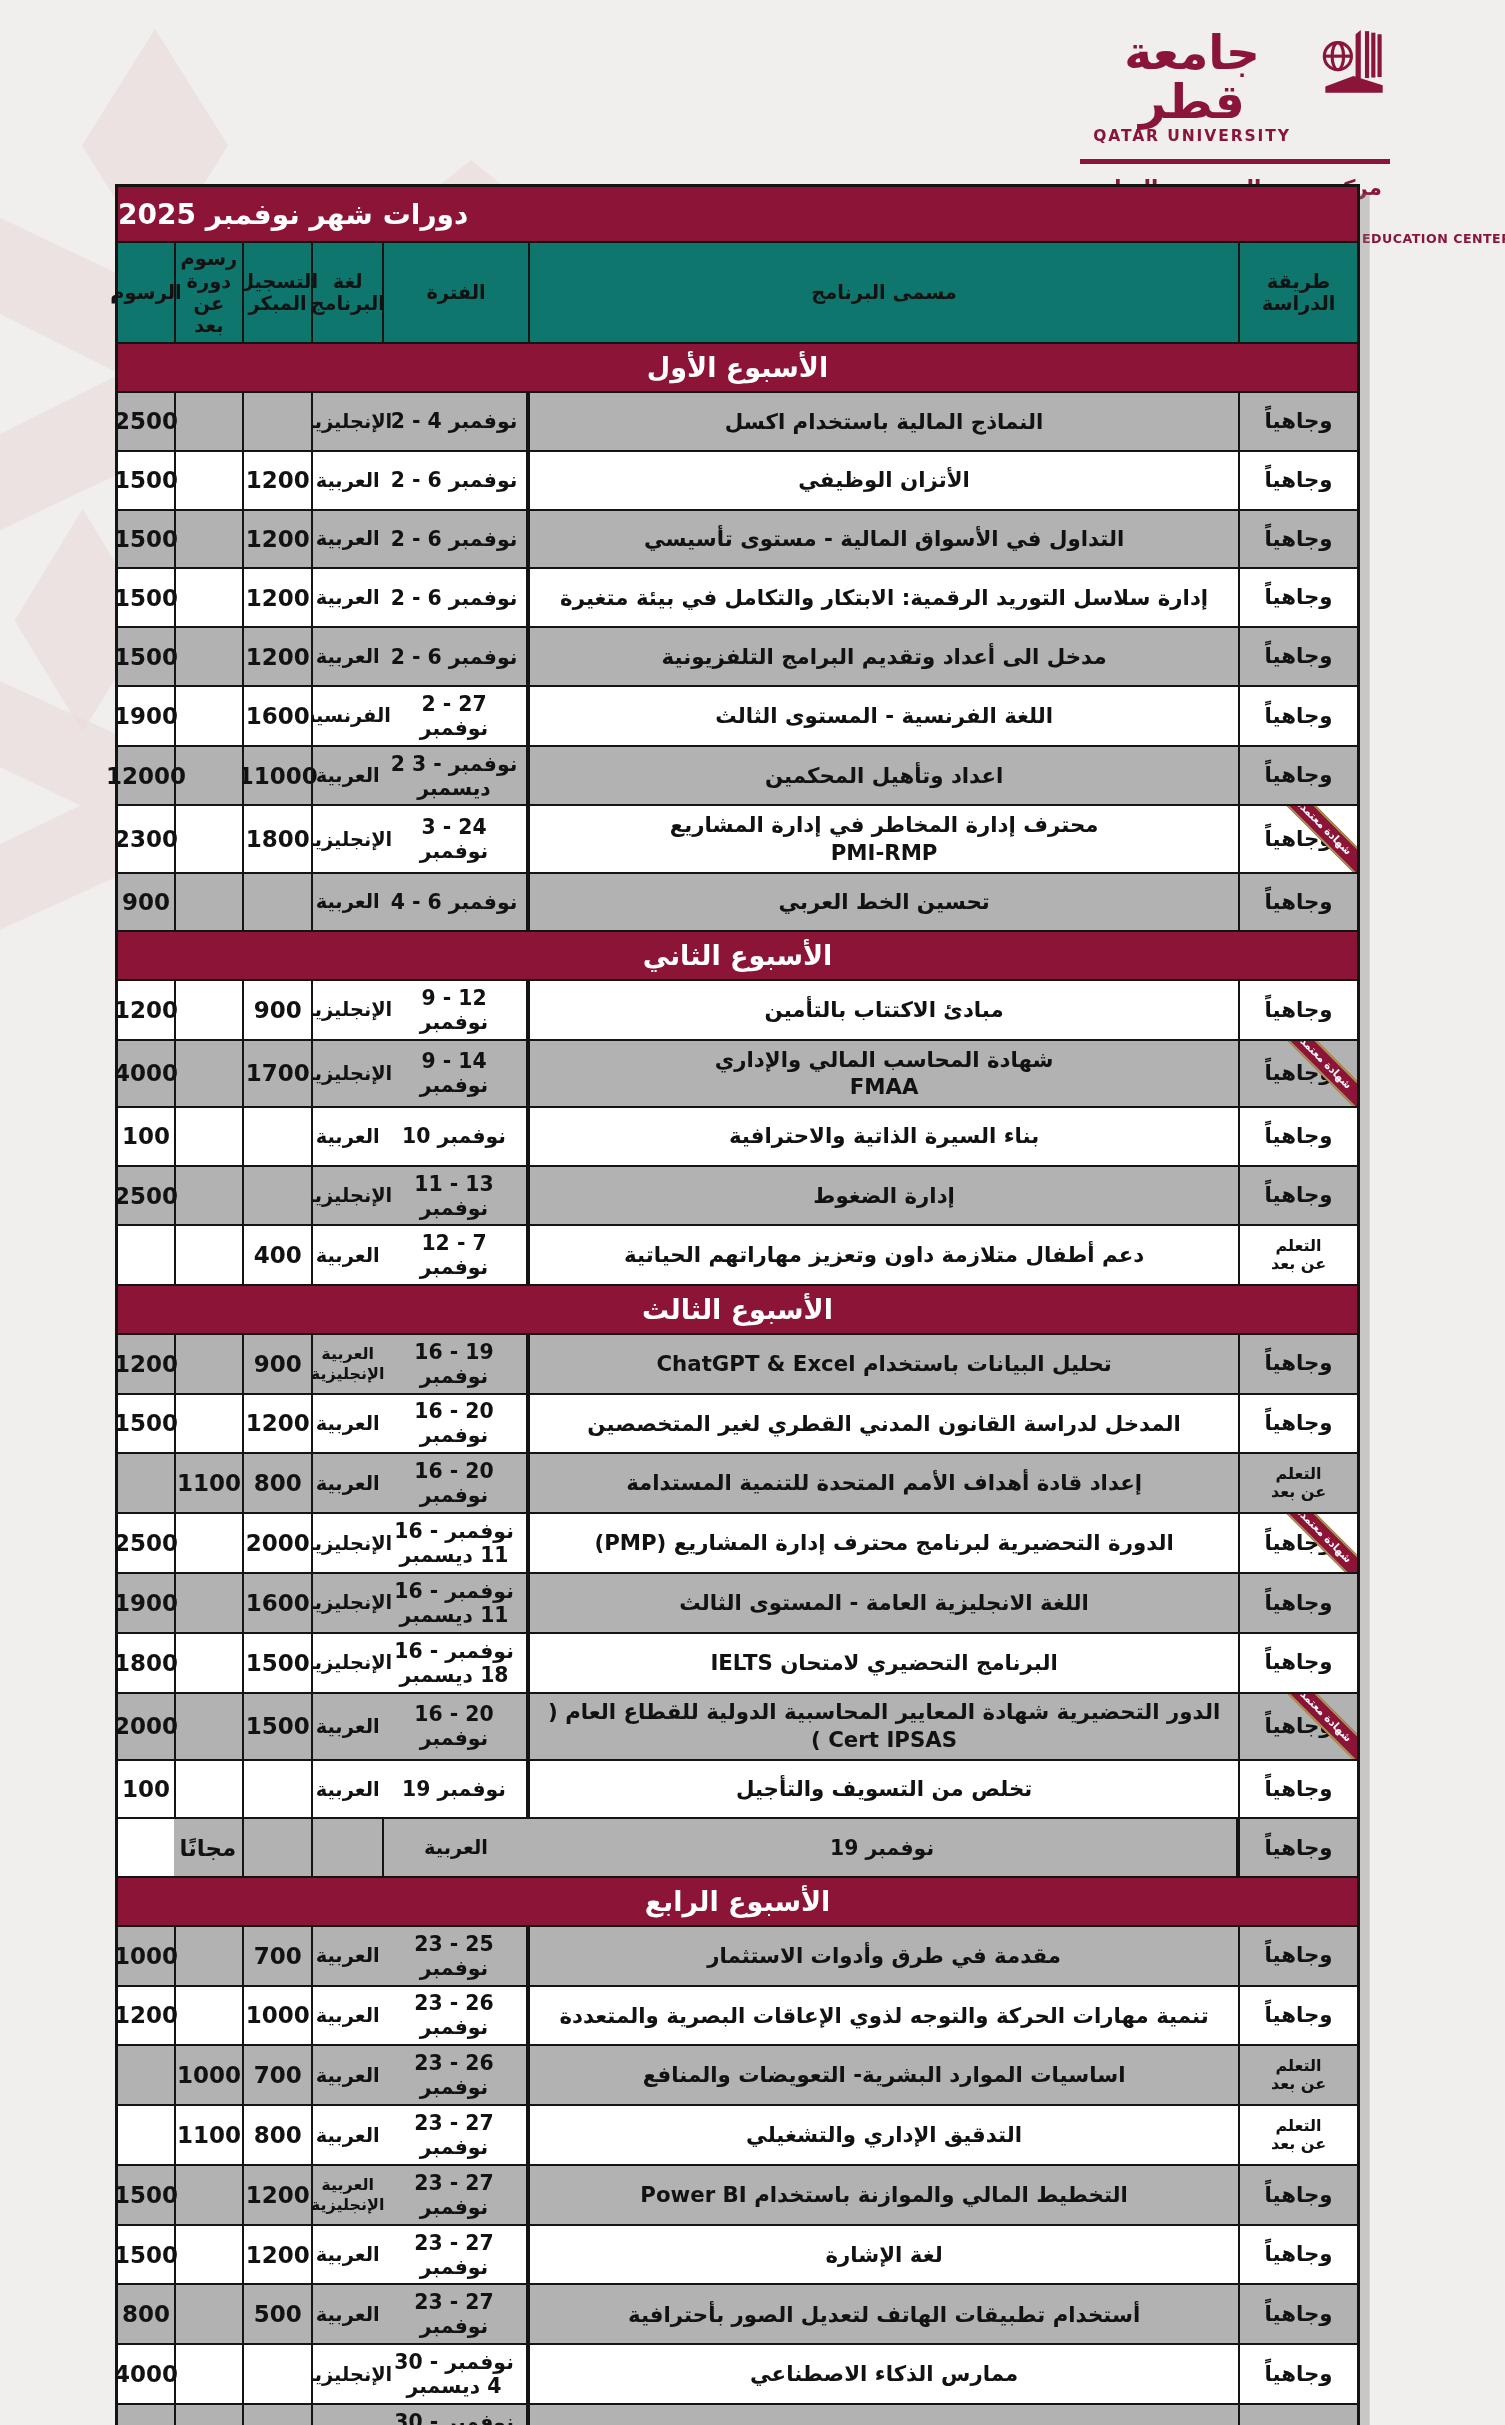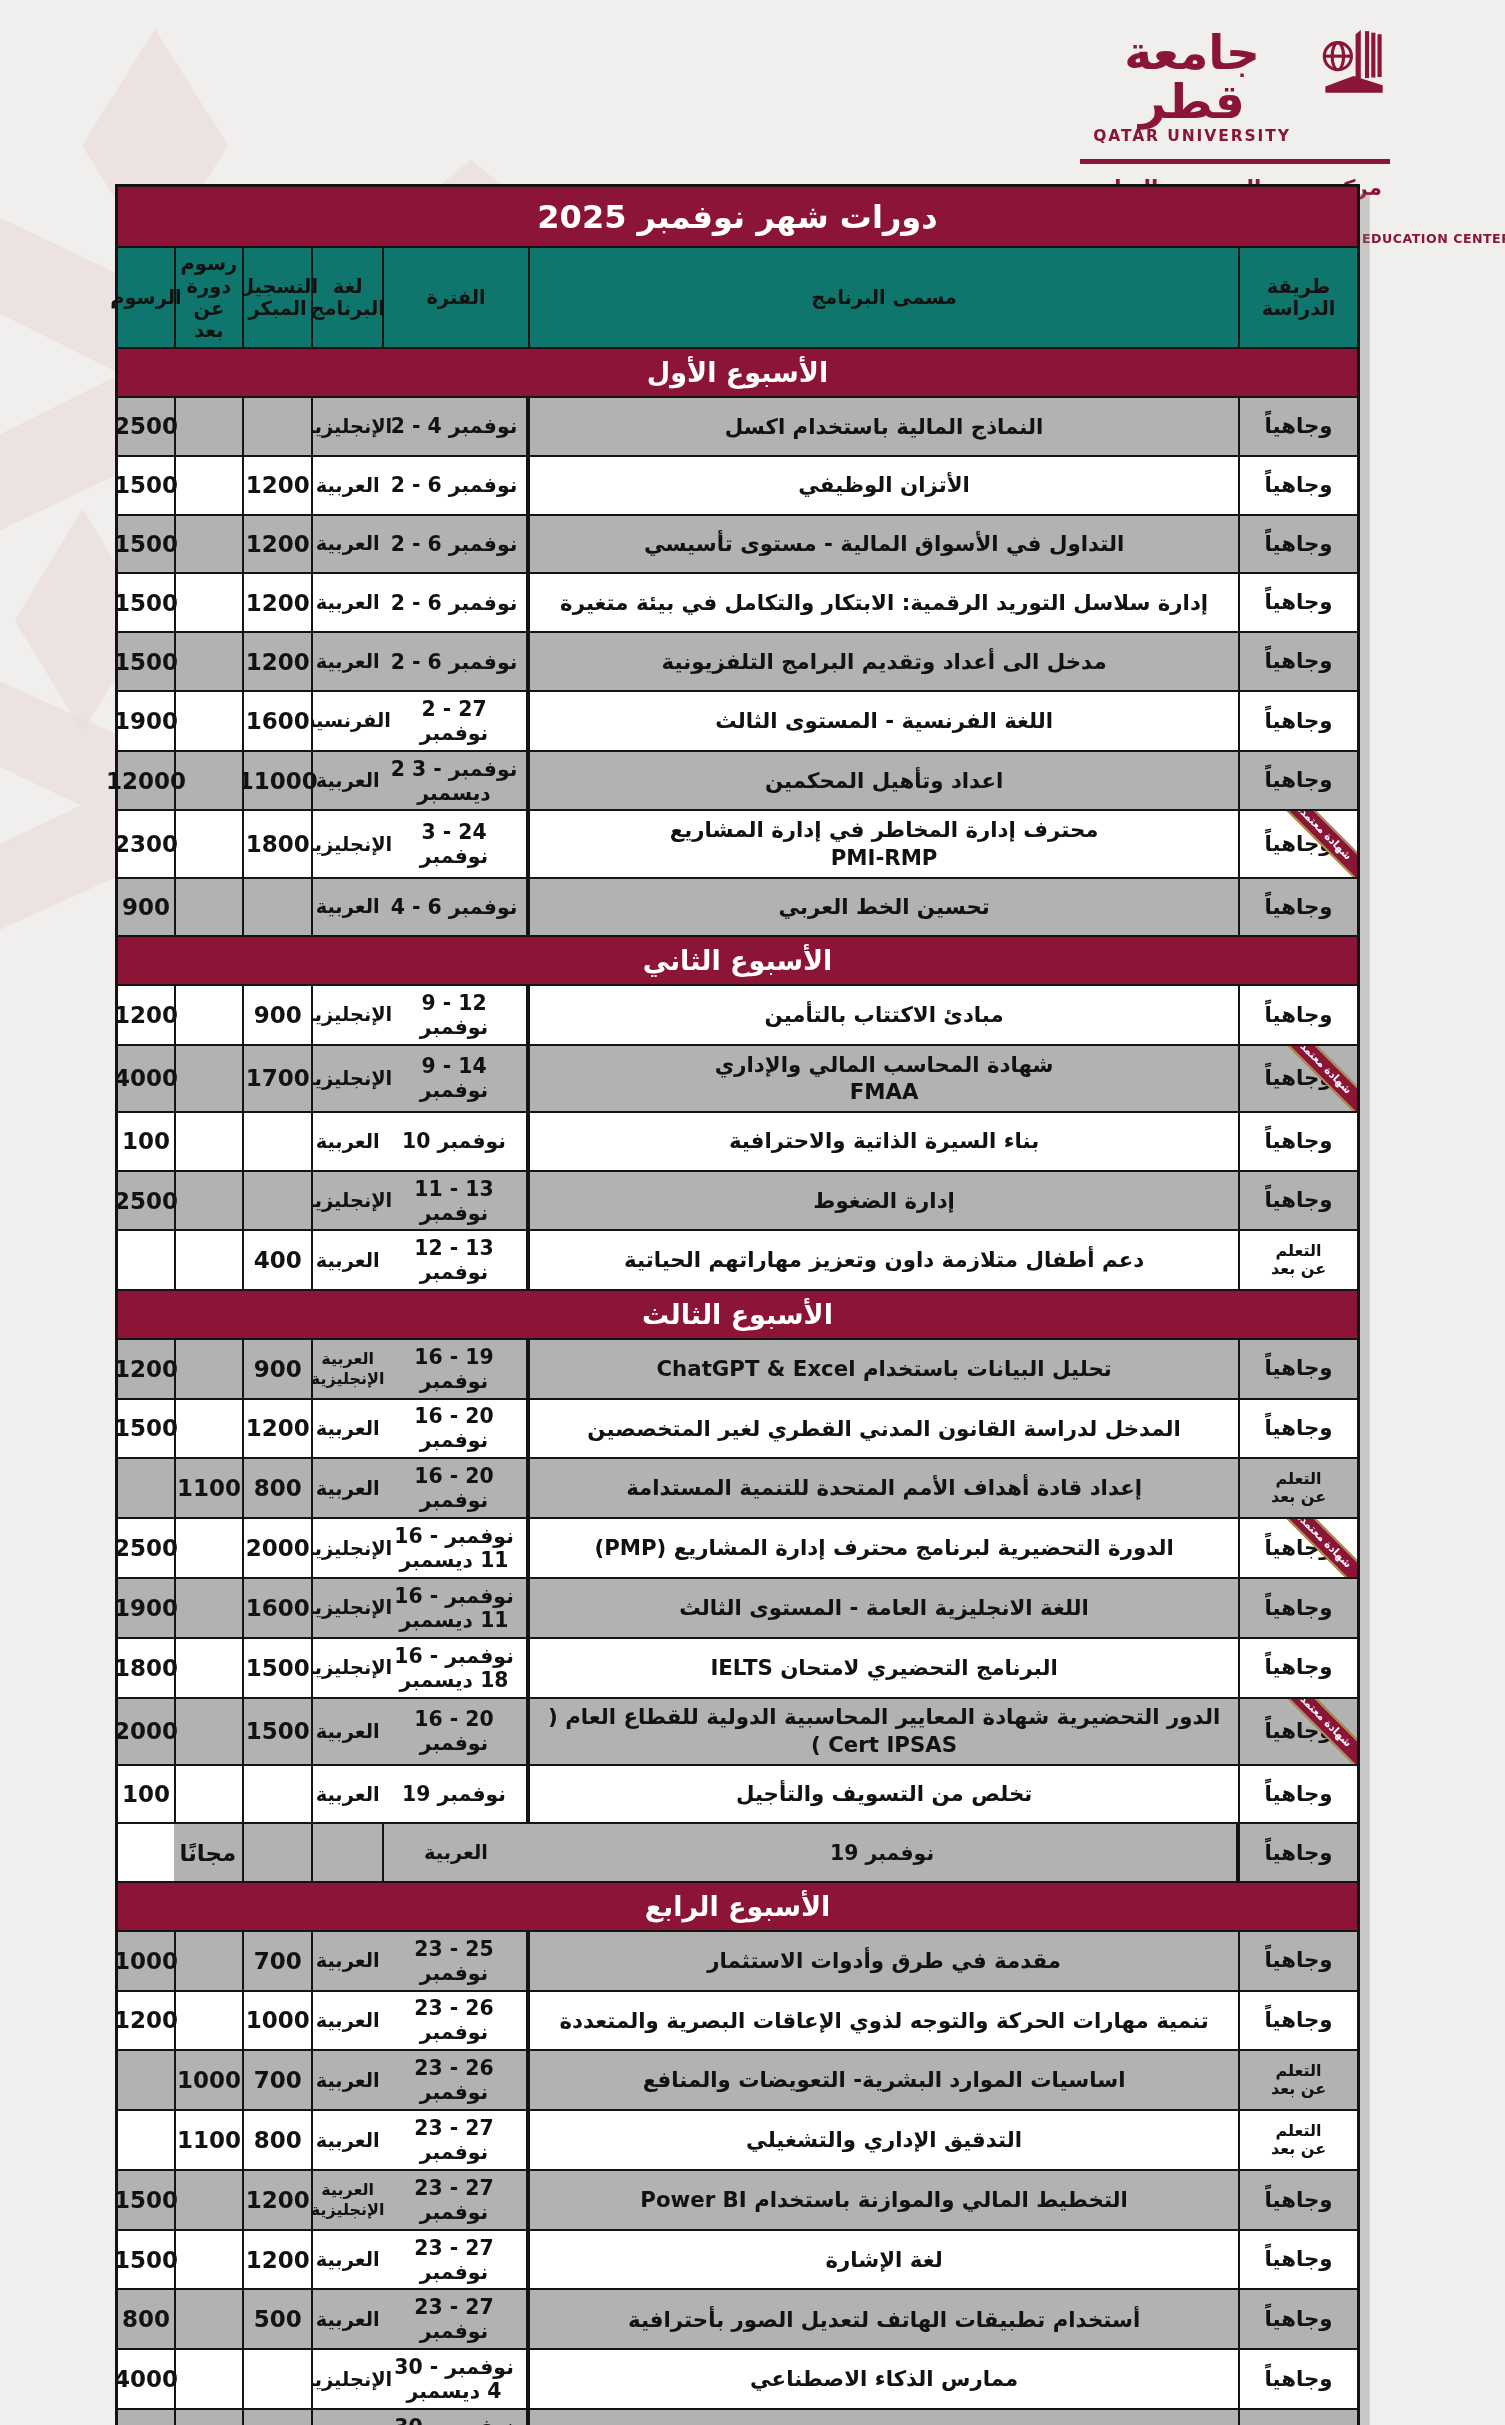--- a/index.html
+++ b/index.html
@@ -16,21 +16,21 @@
   .logo-row{display:flex;justify-content:center;align-items:flex-start;gap:13px;}
   .logo-ar{font-size:47px;font-weight:700;line-height:1.05;}
   .logo-en{font-size:15.5px;font-weight:700;letter-spacing:1.9px;margin-top:0;white-space:nowrap;}
   .logo-sep{height:4.4px;background:#8a1538;margin:14.6px 0 11.6px;}
   .center-ar{font-size:21.3px;font-weight:700;}
   .center-en{font-size:12.6px;font-weight:700;letter-spacing:0.5px;margin-top:5.8px;white-space:nowrap;}
 
   
   #course-table{position:absolute;top:184px;left:115px;width:1239px;border:3.9px solid #141414;
      box-shadow:9.7px 9.7px 0 rgba(125,125,125,.35);background:#fff;}
-  .title-band{background:#8c1437;color:#fff;text-align:center;font-size:32px;font-weight:700;
+  .title-band{background:#8c1437;color:#fff;text-align:left;font-size:28px;font-weight:700;
      padding:10.7px 0;border-bottom:2.4px solid #141414;}
   .week-band{background:#8c1437;color:#fff;text-align:center;font-size:27px;font-weight:700;
      padding:7.8px 0;border-bottom:2.4px solid #141414;}
   .trow{display:grid;grid-template-columns:9.6% 57.3% 11.8% 5.7% 5.6% 5.5% 4.5%;
      border-bottom:2.4px solid #141414;}
   .trow:last-child{border-bottom:none;}
   .trow>div{border-inline-end:2.4px solid #141414;display:flex;align-items:center;justify-content:center;
      padding:4.9px 5.8px;font-weight:700;color:#121212;min-height:47px;text-align:center;}
   .trow>div:last-child{border-inline-end:none;}
   .hrow>div{background:#0f766e;font-size:19.4px;line-height:1.15;min-height:73px;}
@@ -311,21 +311,21 @@
           <div class="c-num"></div>
           <div class="c-num">2500</div>
         </div>
         <div class="trow shade-white">
           <div class="c-method remote">
             <span>التعلم<br>عن بعد</span>
           </div>
           <div class="c-program">
             <span>دعم أطفال متلازمة داون وتعزيز مهاراتهم الحياتية</span>
           </div>
-          <div class="c-period" dir="ltr">12 - 13 نوفمبر</div>
+          <div class="c-period" dir="ltr">12 - 7 نوفمبر</div>
           <div class="c-lang">
             <span>العربية</span>
           </div>
           <div class="c-num">400</div>
           <div class="c-num"></div>
           <div class="c-num"></div>
         </div>
         <div class="week-band">الأسبوع الثالث</div>
         <div class="trow shade-gray">
           <div class="c-method">

